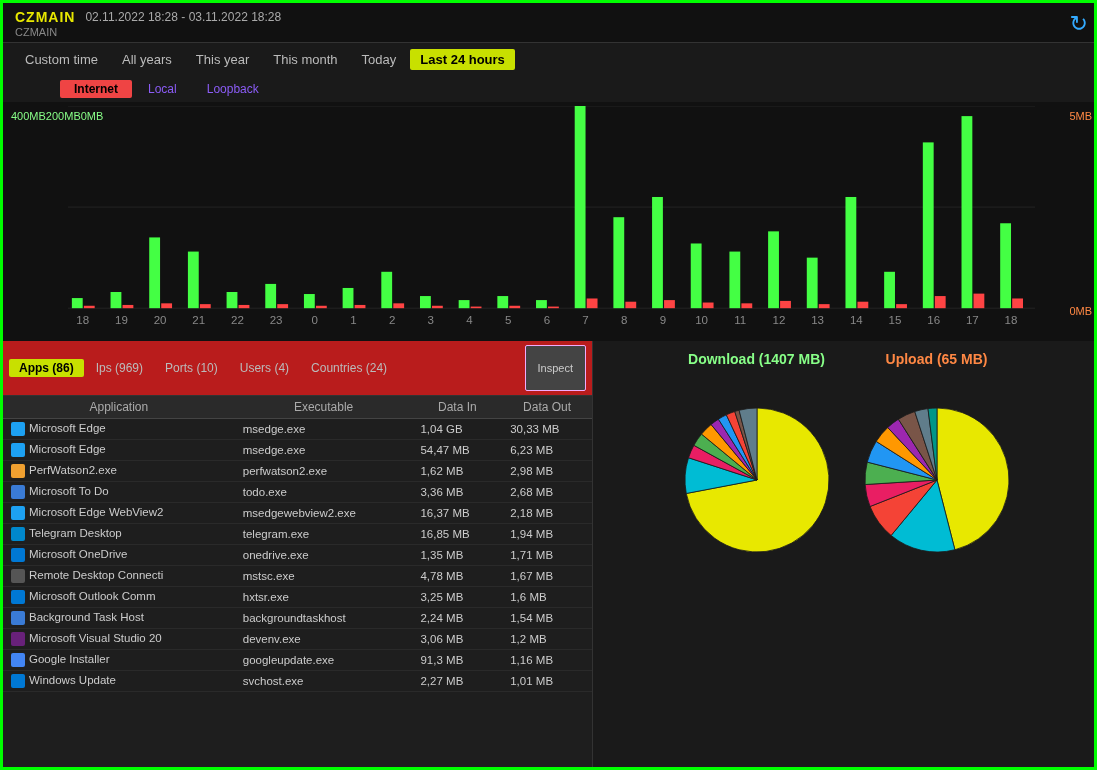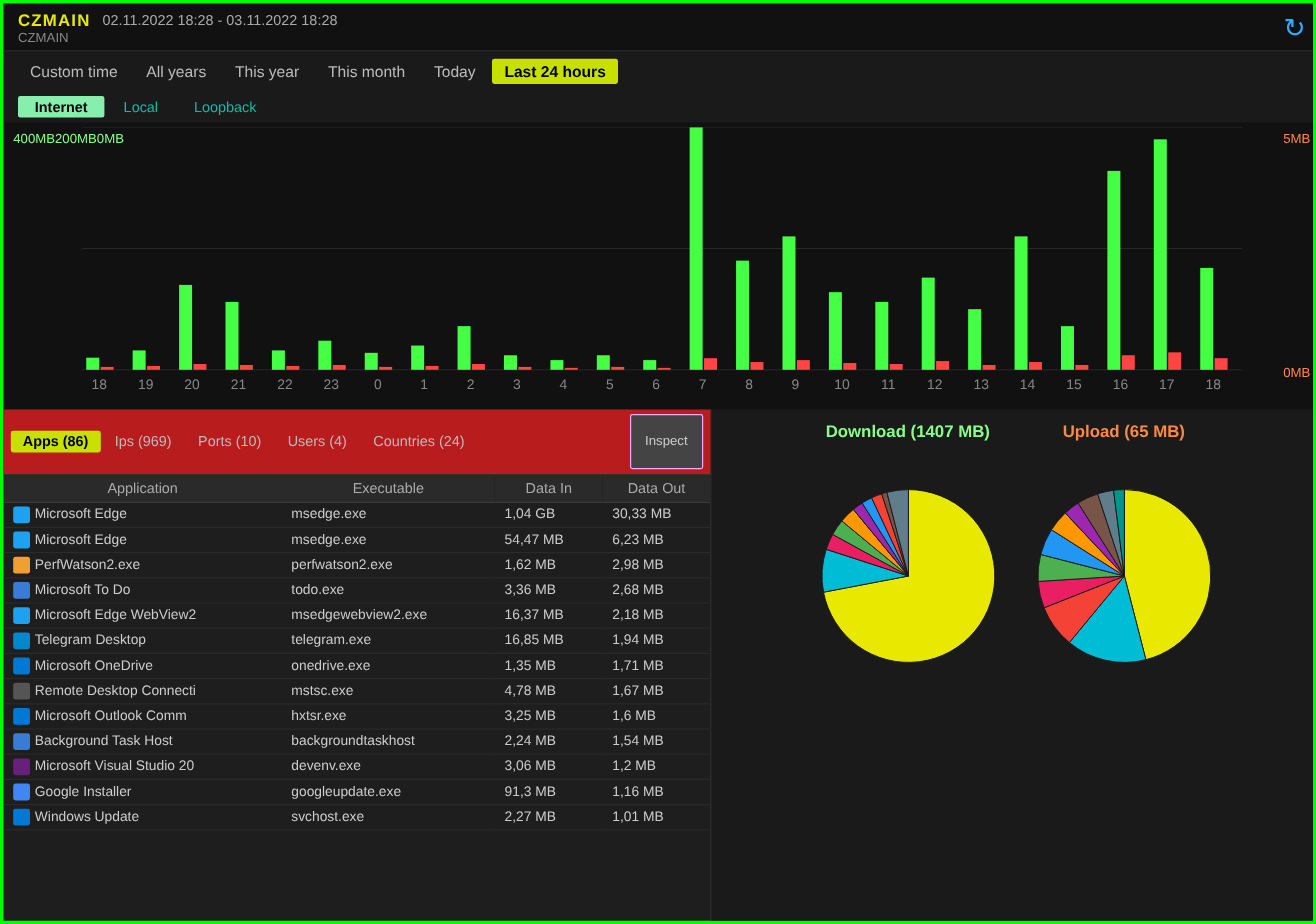--- a/index.html
+++ b/index.html
@@ -65,28 +65,29 @@
     
     #network-tabs {
       background: #1a1a1a;
       padding: 4px 12px;
       display: flex;
       gap: 2px;
     }
     .net-tab {
       padding: 2px 14px;
       font-size: 12px;
-      color: #14b8a6;
+      color: #8b5cf6;
       cursor: pointer;
       border-radius: 2px;
     }
     .net-tab.active {
-      background: #86efac;
+      background: #ef4444;
       color: #000;
       font-weight: bold;
+      margin-left: 45px;
     }
     
     #chart-container {
       background: #111;
       flex: 0 0 210px;
       position: relative;
       display: flex;
       align-items: stretch;
       padding: 4px 0;
       margin: 0;

